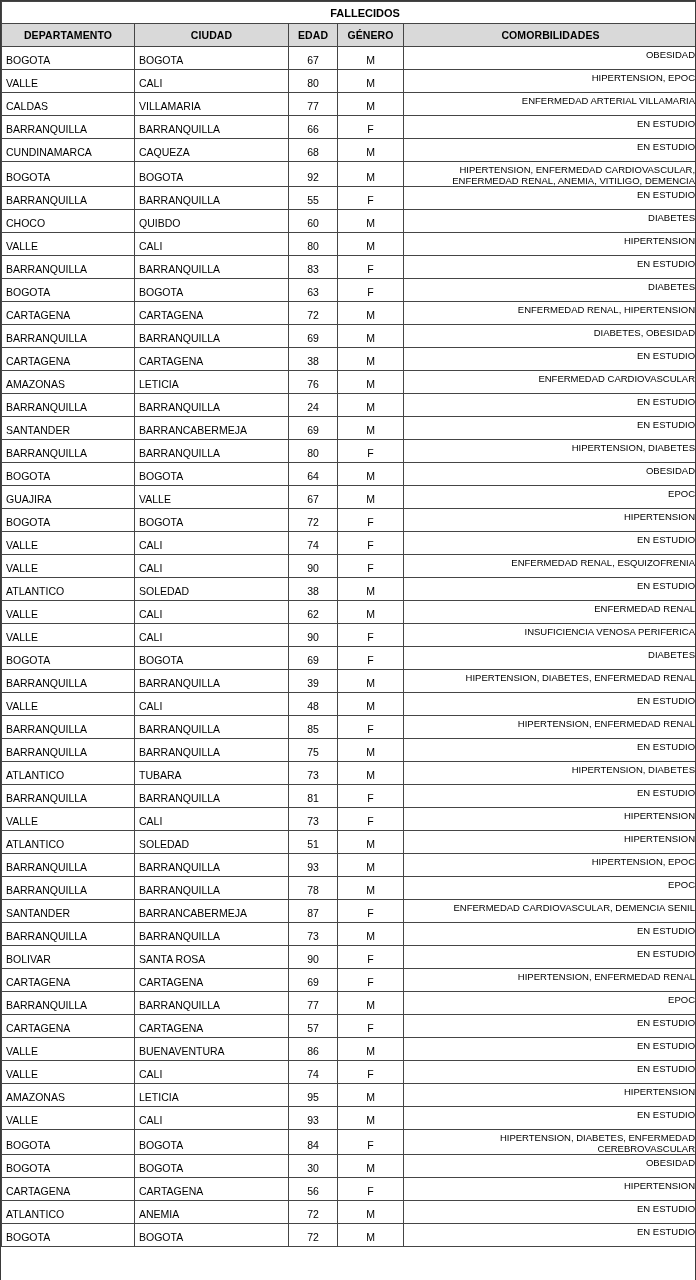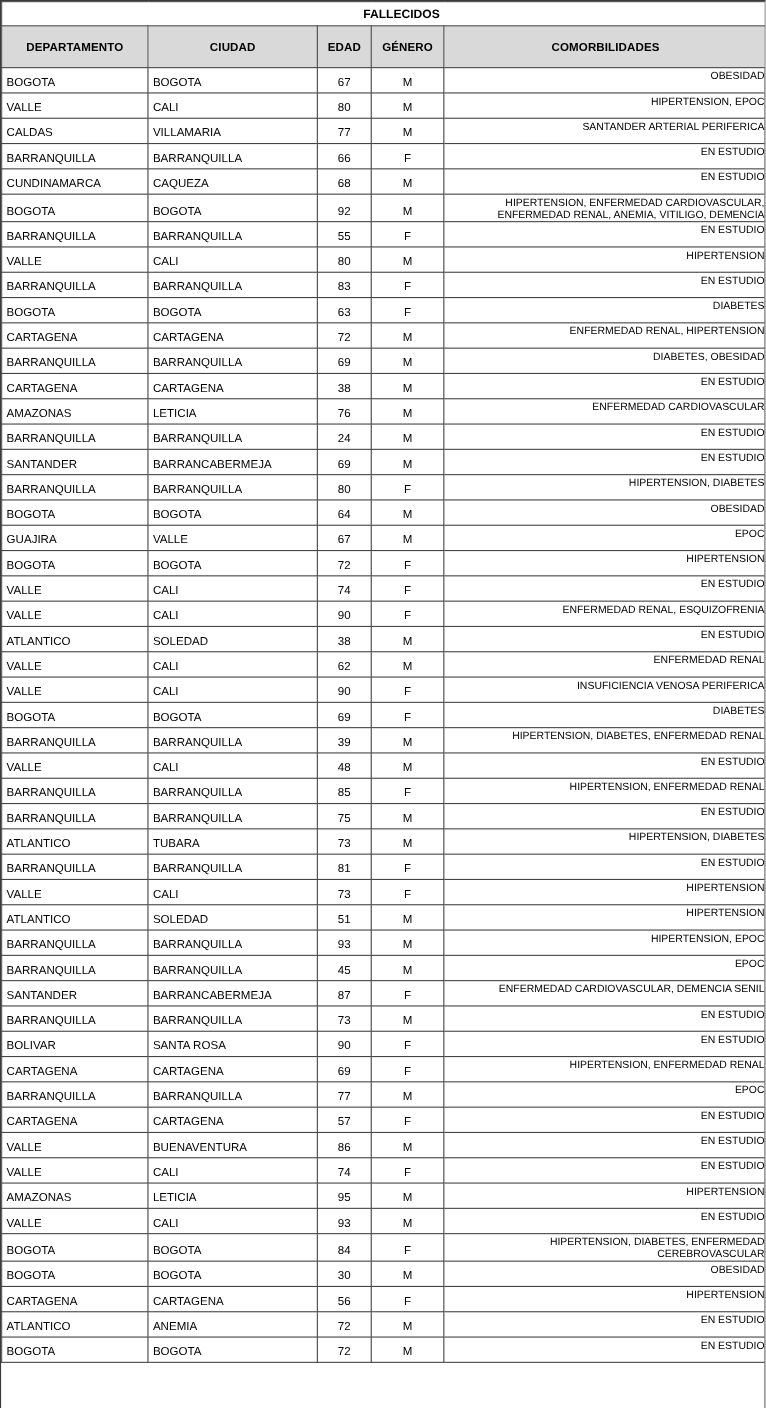--- a/index.html
+++ b/index.html
@@ -34,21 +34,21 @@
   tr.title-row td {
     height: 22px;
     text-align: center;
     vertical-align: middle;
     font-weight: bold;
     font-size: 11px;
     background: #ffffff;
     padding-left: 31px;
   }
   tr.header-row th {
-    height: 38px;
+    height: 23px;
     background: #d9d9d9;
     font-weight: bold;
     font-size: 10.5px;
     text-align: center;
     vertical-align: middle;
     letter-spacing: 0.1px;
   }
   tr.data-row { height: 23px; }
   td.c-dep, td.c-city {
     text-align: left;
@@ -108,21 +108,21 @@
           <td class="c-city">CALI</td>
           <td class="c-age">80</td>
           <td class="c-gen">M</td>
           <td class="c-com">HIPERTENSION, EPOC</td>
         </tr>
         <tr class="data-row">
           <td class="c-dep">CALDAS</td>
           <td class="c-city">VILLAMARIA</td>
           <td class="c-age">77</td>
           <td class="c-gen">M</td>
-          <td class="c-com">SANTANDER ARTERIAL PERIFERICA</td>
+          <td class="c-com">ENFERMEDAD ARTERIAL VILLAMARIA</td>
         </tr>
         <tr class="data-row">
           <td class="c-dep">BARRANQUILLA</td>
           <td class="c-city">BARRANQUILLA</td>
           <td class="c-age">66</td>
           <td class="c-gen">F</td>
           <td class="c-com">EN ESTUDIO</td>
         </tr>
         <tr class="data-row">
           <td class="c-dep">CUNDINAMARCA</td>
@@ -139,20 +139,27 @@
           <td class="c-com">HIPERTENSION, ENFERMEDAD CARDIOVASCULAR, ENFERMEDAD RENAL, ANEMIA, VITILIGO, DEMENCIA</td>
         </tr>
         <tr class="data-row">
           <td class="c-dep">BARRANQUILLA</td>
           <td class="c-city">BARRANQUILLA</td>
           <td class="c-age">55</td>
           <td class="c-gen">F</td>
           <td class="c-com">EN ESTUDIO</td>
         </tr>
         <tr class="data-row">
+          <td class="c-dep">CHOCO</td>
+          <td class="c-city">QUIBDO</td>
+          <td class="c-age">60</td>
+          <td class="c-gen">M</td>
+          <td class="c-com">DIABETES</td>
+        </tr>
+        <tr class="data-row">
           <td class="c-dep">VALLE</td>
           <td class="c-city">CALI</td>
           <td class="c-age">80</td>
           <td class="c-gen">M</td>
           <td class="c-com">HIPERTENSION</td>
         </tr>
         <tr class="data-row">
           <td class="c-dep">BARRANQUILLA</td>
           <td class="c-city">BARRANQUILLA</td>
           <td class="c-age">83</td>
@@ -337,21 +344,21 @@
         <tr class="data-row">
           <td class="c-dep">BARRANQUILLA</td>
           <td class="c-city">BARRANQUILLA</td>
           <td class="c-age">93</td>
           <td class="c-gen">M</td>
           <td class="c-com">HIPERTENSION, EPOC</td>
         </tr>
         <tr class="data-row">
           <td class="c-dep">BARRANQUILLA</td>
           <td class="c-city">BARRANQUILLA</td>
-          <td class="c-age">45</td>
+          <td class="c-age">78</td>
           <td class="c-gen">M</td>
           <td class="c-com">EPOC</td>
         </tr>
         <tr class="data-row">
           <td class="c-dep">SANTANDER</td>
           <td class="c-city">BARRANCABERMEJA</td>
           <td class="c-age">87</td>
           <td class="c-gen">F</td>
           <td class="c-com">ENFERMEDAD CARDIOVASCULAR, DEMENCIA SENIL</td>
         </tr>

